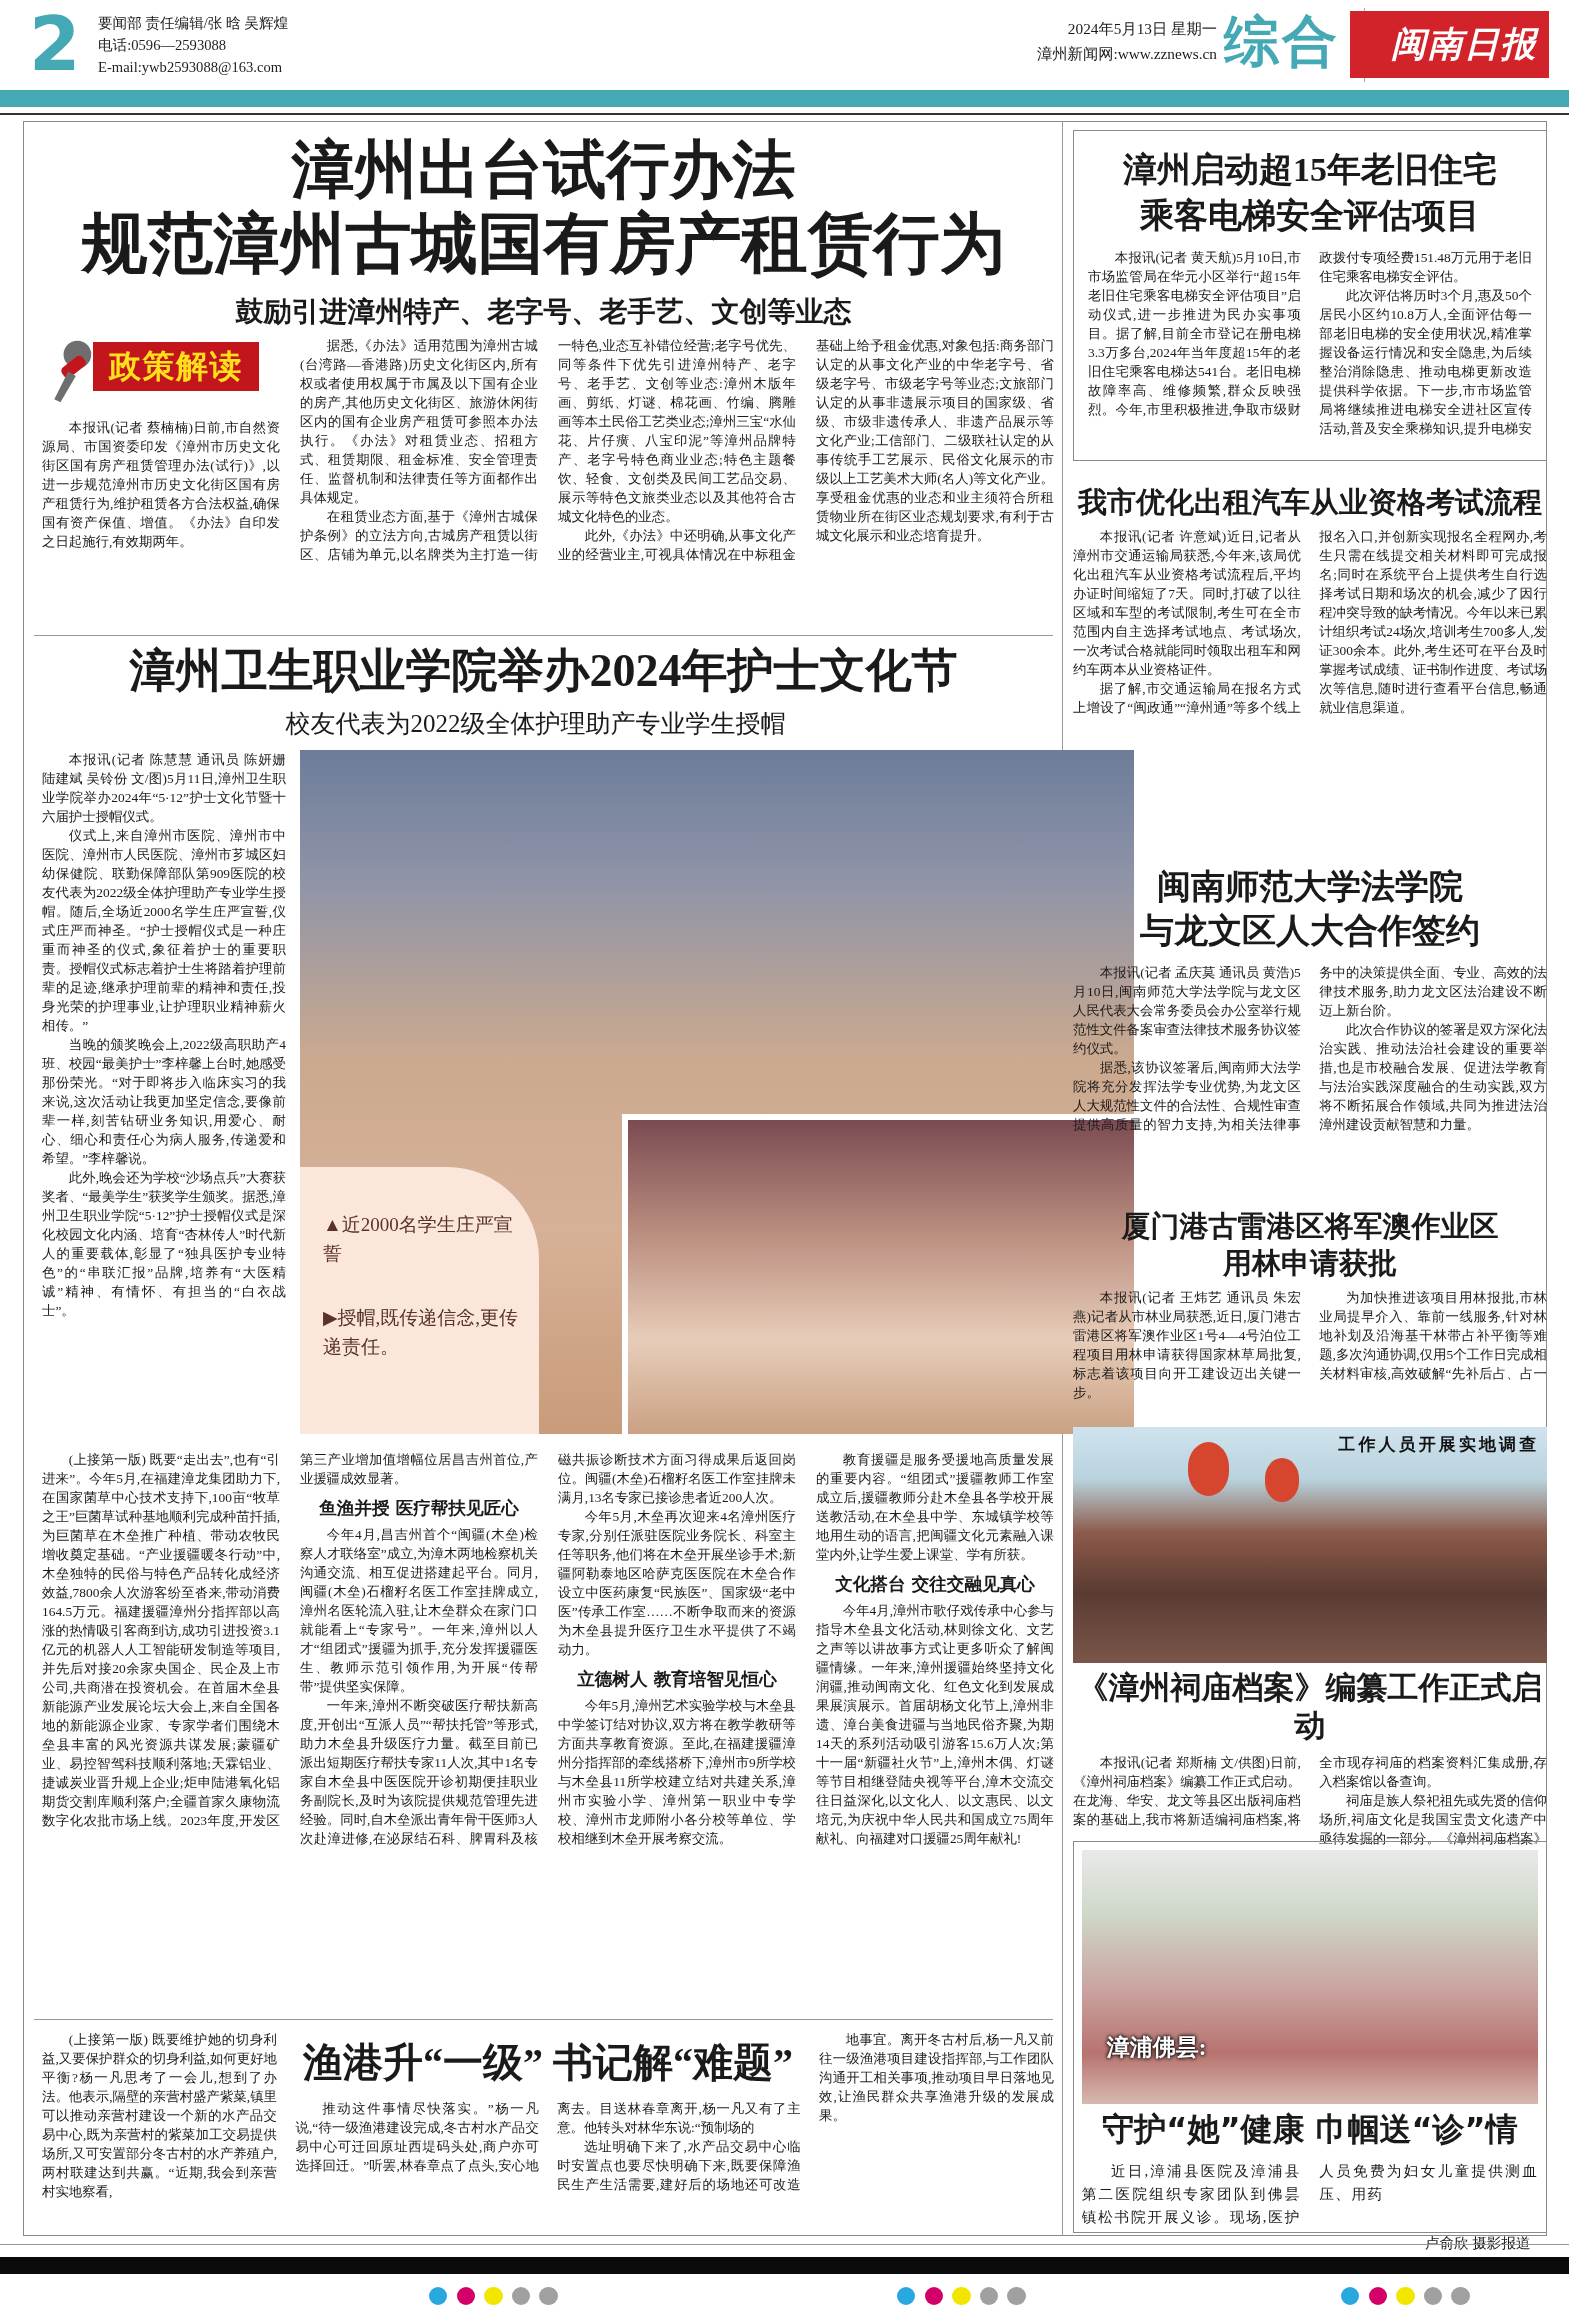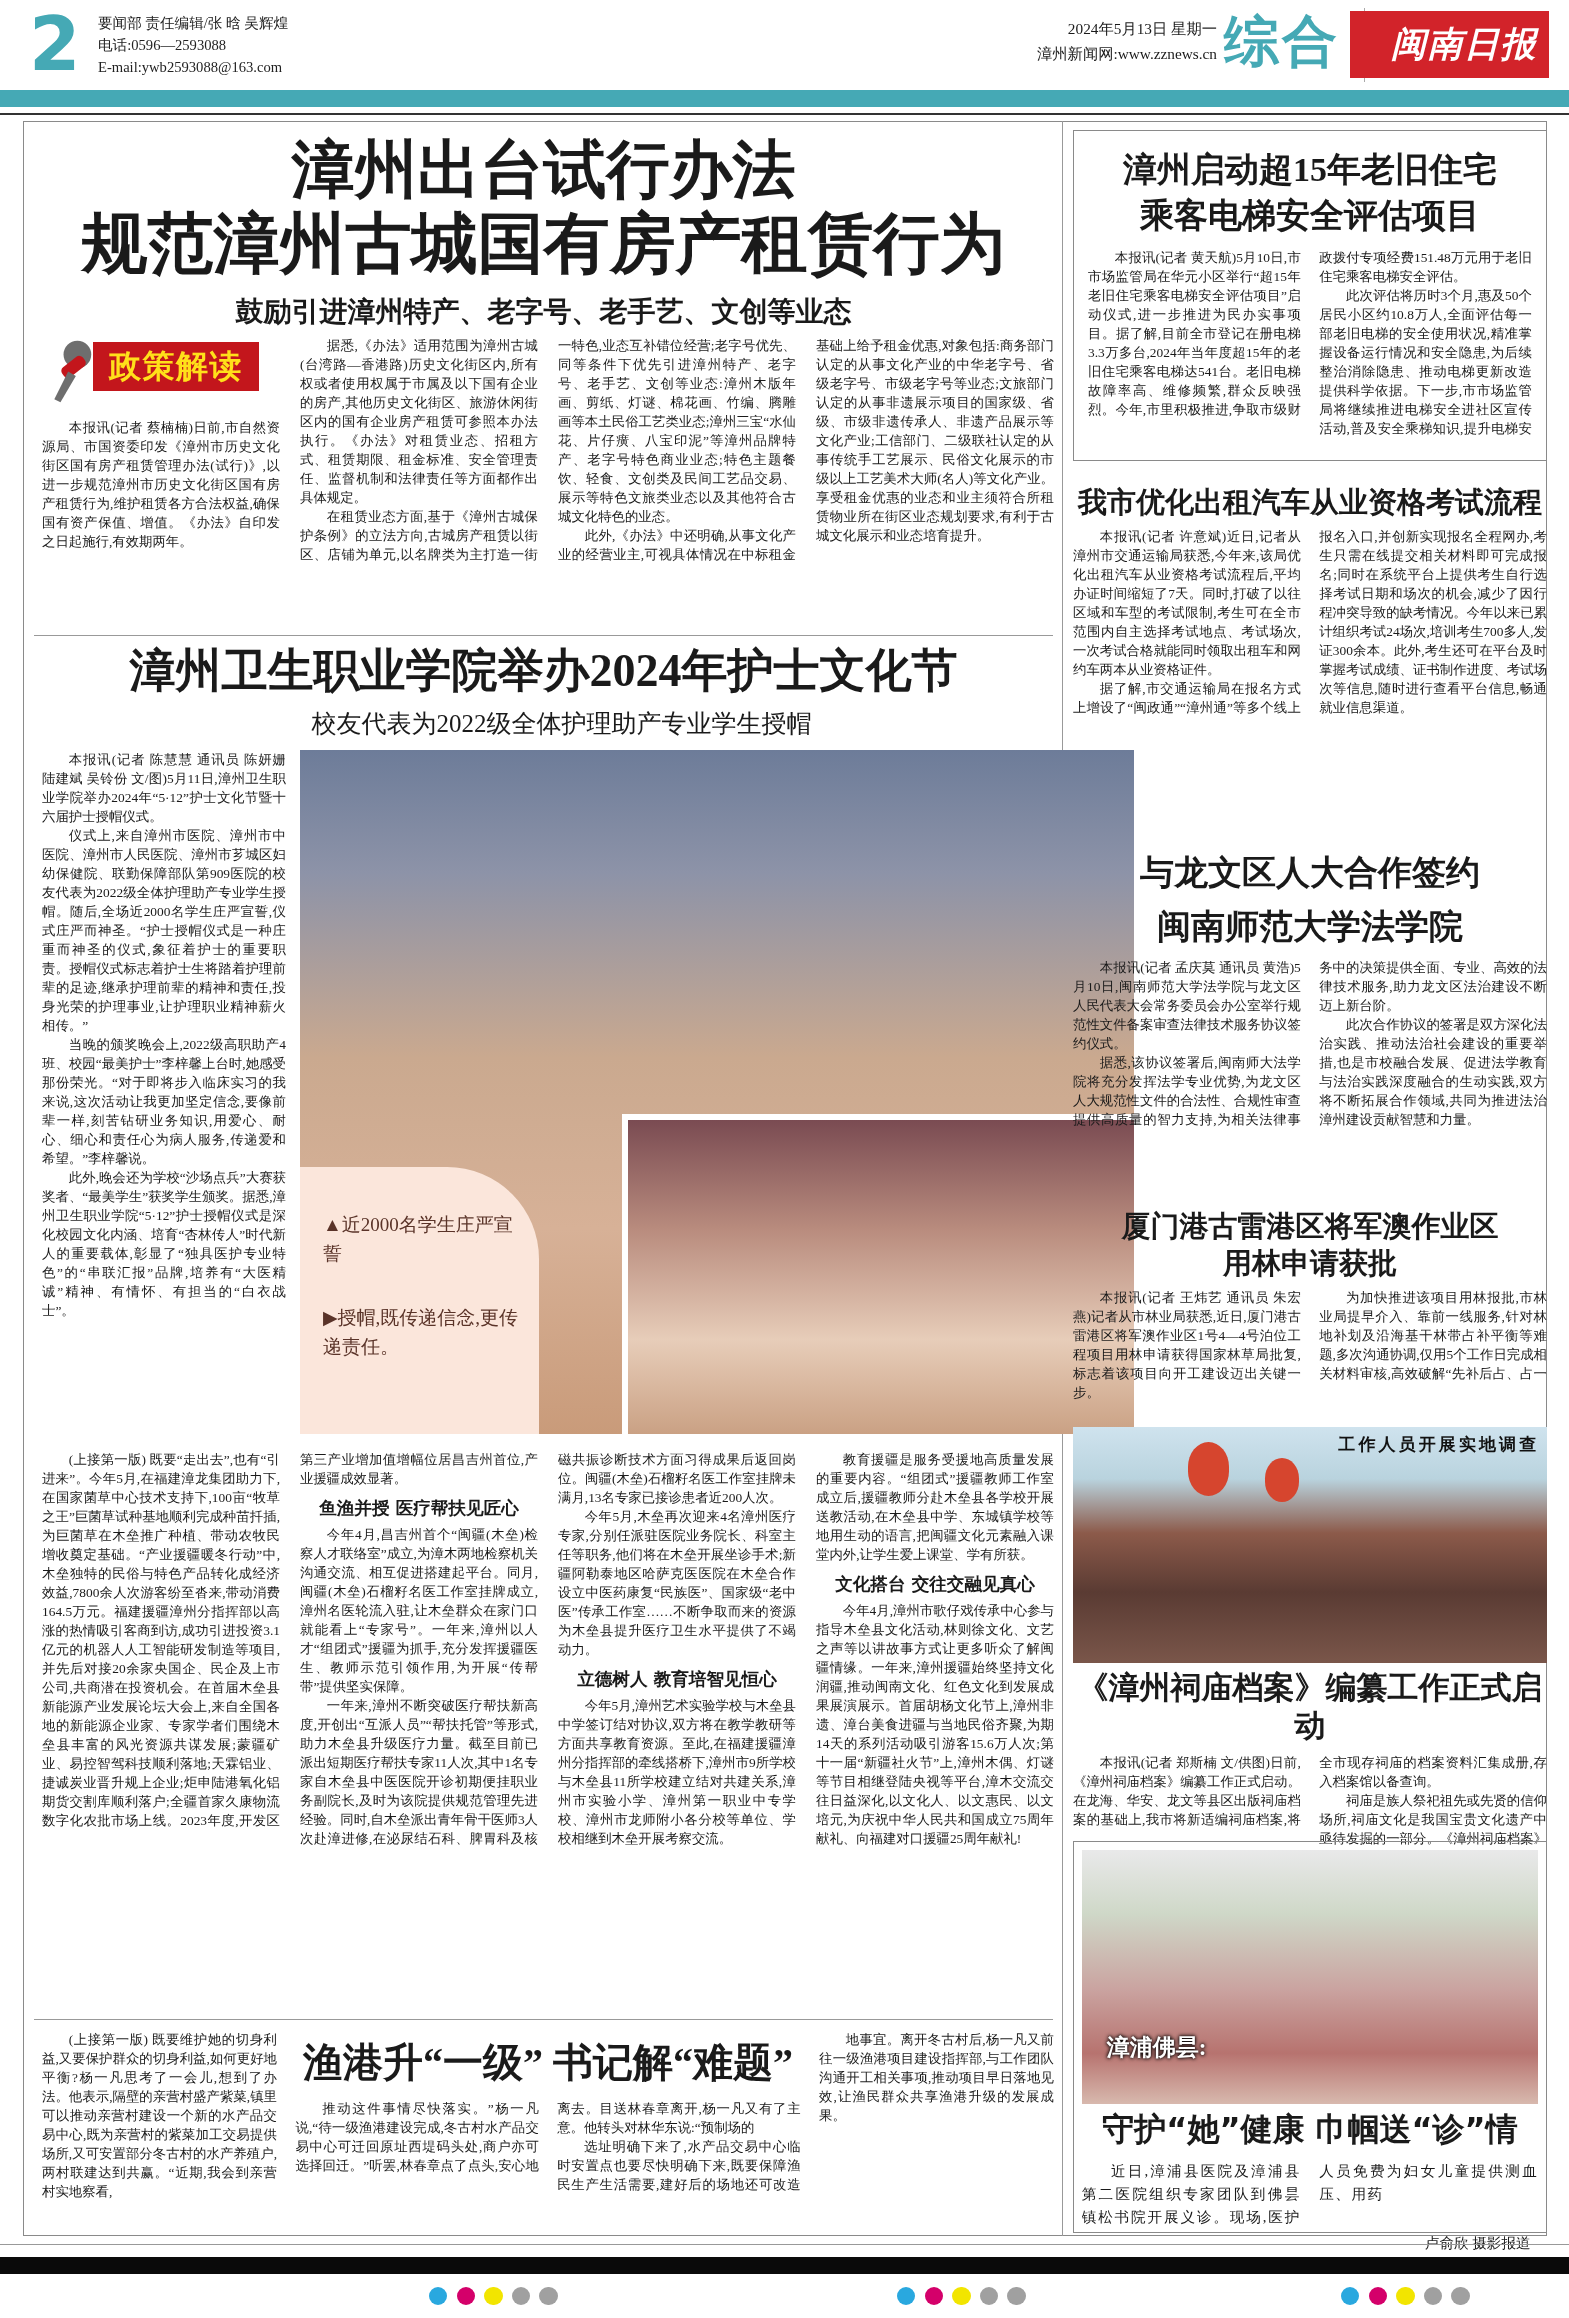--- a/index.html
+++ b/index.html
@@ -39,21 +39,21 @@
             font-size:28px;font-weight:bold;}
   .lead-body{position:absolute;left:42px;top:336px;width:1012px;height:290px;}
   .badge{width:216px;height:71px;break-inside:avoid;margin-bottom:10.7px;position:relative;}
   .badge-box{position:absolute;left:51px;top:6.1px;width:166px;height:49px;background:#c3161c;
              color:#ffe01a;font-family:"DejaVu Sans",sans-serif;font-weight:bold;font-size:32px;
              line-height:49px;text-align:center;letter-spacing:1.5px;}
   .rule-lead{left:34px;top:635px;width:1019px;}
   
   .nurse-h{position:absolute;left:34px;top:645px;width:1019px;text-align:center;
            font-weight:900;font-size:46px;line-height:51px;}
-  .nurse-sub{position:absolute;left:52px;top:707px;width:1019px;text-align:center;
+  .nurse-sub{position:absolute;left:26px;top:707px;width:1019px;text-align:center;
              font-size:25px;}
   .nurse-body{position:absolute;left:42px;top:750px;width:244px;height:684px;}
   .nurse-photo{position:absolute;left:300px;top:750px;width:834px;height:684px;
                background:linear-gradient(180deg,#6d7c99 0%,#8d93a8 18%,#caa98f 45%,#d7b197 70%,#c99b7a 100%);}
   .nurse-inset{position:absolute;right:0;bottom:0;width:506px;height:314px;
                border-left:6.1px solid #fff;border-top:6.1px solid #fff;
                background:linear-gradient(180deg,#7a4b52 0%,#b98c7e 35%,#e7cdb9 70%,#caa184 100%);}
   .cap-box{position:absolute;left:0;bottom:0;width:239px;height:267px;background:#fbe6db;
            border-radius:0 92px 0 0;padding:43px 20px 0 23px;box-sizing:border-box;}
   .cap-box p{font-size:19px;line-height:29px;color:#5a3328;margin:0 0 35px;}
@@ -205,22 +205,22 @@
 
   <div class="rc taxi">
     <div class="rc-h-mid">我市优化出租汽车从业资格考试流程</div>
     <div class="body-txt cols-2" style="height:273px;">
         <p>本报讯(记者 许意斌)近日,记者从漳州市交通运输局获悉,今年来,该局优化出租汽车从业资格考试流程后,平均办证时间缩短了7天。同时,打破了以往区域和车型的考试限制,考生可在全市范围内自主选择考试地点、考试场次,一次考试合格就能同时领取出租车和网约车两本从业资格证件。</p>
         <p>据了解,市交通运输局在报名方式上增设了“闽政通”“漳州通”等多个线上报名入口,并创新实现报名全程网办,考生只需在线提交相关材料即可完成报名;同时在系统平台上提供考生自行选择考试日期和场次的机会,减少了因行程冲突导致的缺考情况。今年以来已累计组织考试24场次,培训考生700多人,发证300余本。此外,考生还可在平台及时掌握考试成绩、证书制作进度、考试场次等信息,随时进行查看平台信息,畅通就业信息渠道。</p>
       </div>
   </div>
 
   <div class="rc law">
+    <div class="rc-h-big">闽南师范大学法学院</div>
     <div class="rc-h-big" style="margin-top:-9.2px;">与龙文区人大合作签约</div>
-    <div class="rc-h-big">闽南师范大学法学院</div>
     <div class="body-txt cols-2" style="height:221px;">
         <p>本报讯(记者 孟庆莫 通讯员 黄浩)5月10日,闽南师范大学法学院与龙文区人民代表大会常务委员会办公室举行规范性文件备案审查法律技术服务协议签约仪式。</p>
         <p>据悉,该协议签署后,闽南师大法学院将充分发挥法学专业优势,为龙文区人大规范性文件的合法性、合规性审查提供高质量的智力支持,为相关法律事务中的决策提供全面、专业、高效的法律技术服务,助力龙文区法治建设不断迈上新台阶。</p>
         <p>此次合作协议的签署是双方深化法治实践、推动法治社会建设的重要举措,也是市校融合发展、促进法学教育与法治实践深度融合的生动实践,双方将不断拓展合作领域,共同为推进法治漳州建设贡献智慧和力量。</p>
       </div>
   </div>
 
   <div class="rc forest">
     <div class="rc-h-mid">厦门港古雷港区将军澳作业区</div>
     <div class="rc-h-mid" style="margin-top:-6.1px;">用林申请获批</div>

